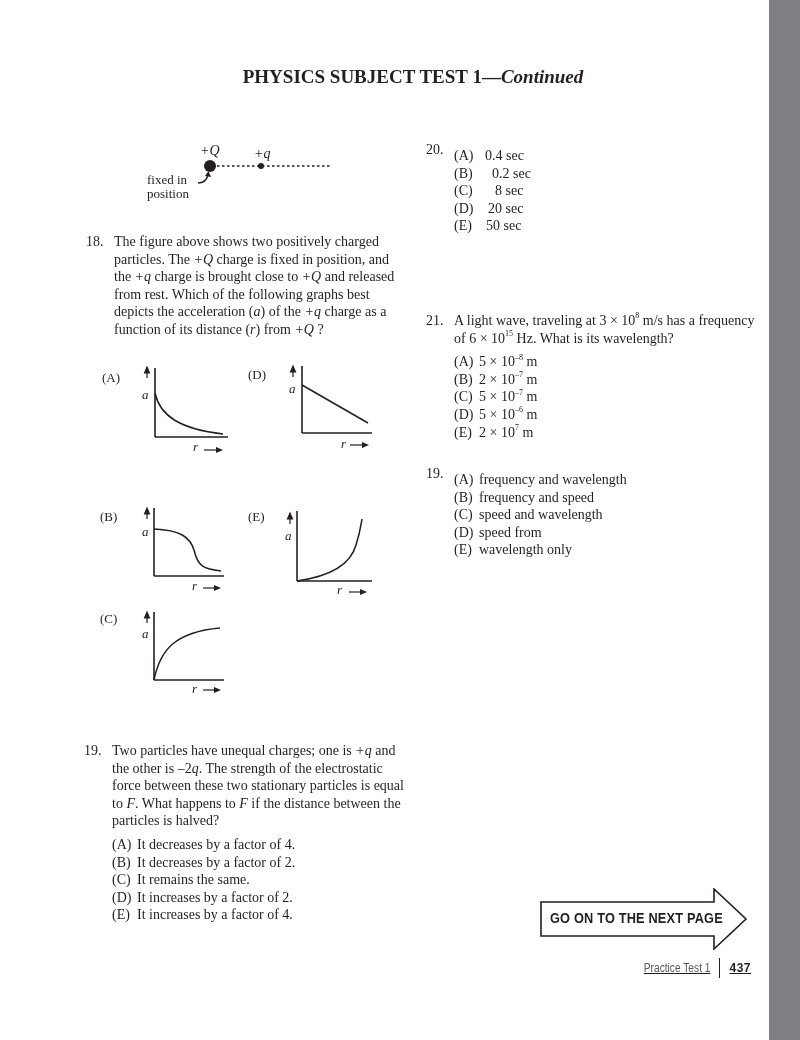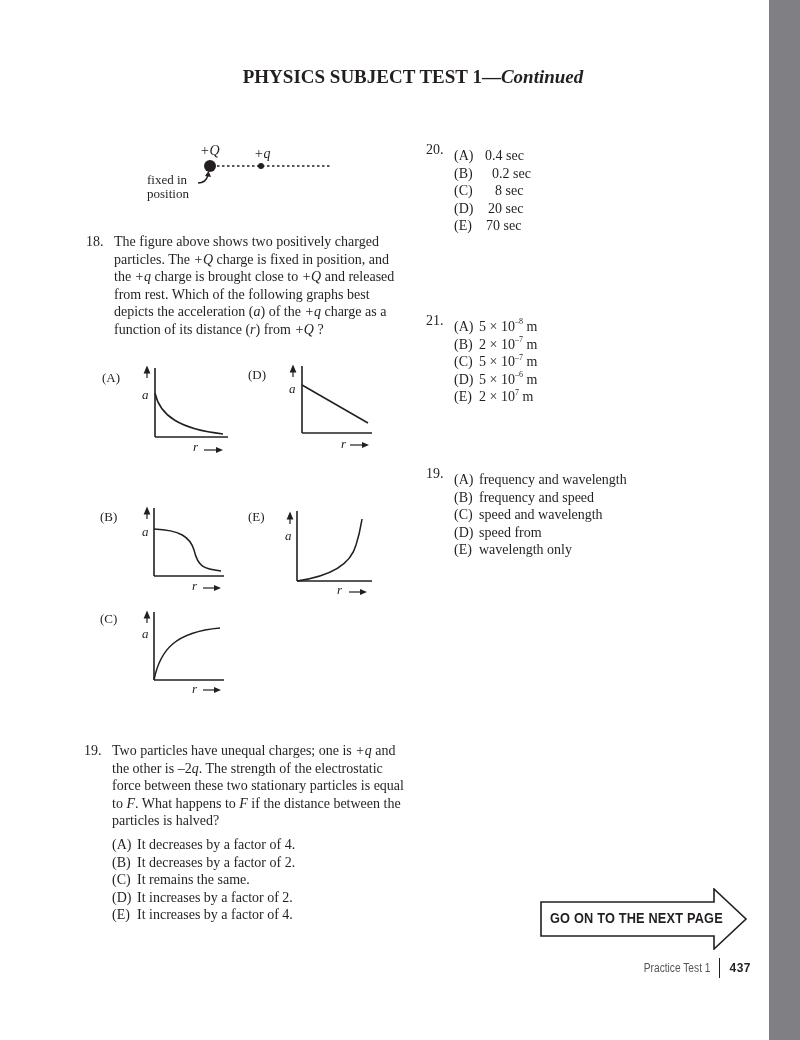--- a/index.html
+++ b/index.html
@@ -18,21 +18,21 @@
   .opts { margin-left:28px; margin-top:6px; }
   .opt { display:flex; }
   .opt .lbl { width:25px; flex:none; }
   .opt.wide .lbl { width:30px; }
   .it { font-style:italic; }
   sup { font-size:8px; line-height:0; position:relative; top:-1px; }
   .graph-label { position:absolute; font-size:13px; }
   .fig-label { position:absolute; font-size:13px; line-height:14px; }
   .next-wrap { position:absolute; left:540px; top:888px; width:210px; height:62px; }
   .next-text { position:absolute; left:10px; top:22px; font-family:"Liberation Sans","DejaVu Sans",sans-serif; font-weight:bold; font-size:14.5px; letter-spacing:0.2px; transform:scaleX(0.88); transform-origin:left center; white-space:nowrap; }
-  .footer { position:absolute; top:958px; right:49px; font-family:"Liberation Sans","DejaVu Sans",sans-serif; font-size:12px; display:flex; align-items:center; }
+  .footer { position:absolute; top:958px; right:49px; font-family:"Liberation Sans","DejaVu Sans",sans-serif; font-size:12px; display:flex; align-items:center;text-decoration:underline; }
   .footer .ft-label { color:#555; transform:scaleX(0.85); transform-origin:right center; }
   .footer .ft-sep { width:1px; height:20px; background:#231f20; margin:0 9px; }
   .footer .ft-page { font-weight:bold; letter-spacing:0.5px; }
 </style>
 </head>
 <body>
 
 <div class="side-bar"></div>
 
 <div class="title"><span>PHYSICS SUBJECT TEST 1</span><span>—</span><i>Continued</i></div>
@@ -169,27 +169,28 @@
     <div class="opt wide">
         <span class="lbl">(C)</span>
         <span style="padding-left:11px;">8 sec</span>
       </div>
     <div class="opt wide">
         <span class="lbl">(D)</span>
         <span style="padding-left:4px;">20 sec</span>
       </div>
     <div class="opt wide">
         <span class="lbl">(E)</span>
-        <span style="padding-left:2px;">70 sec</span>
+        <span style="padding-left:2px;">50 sec</span>
       </div>
   </div>
 </div>
 
 <div class="q" style="left:426px;top:312px;width:330px;">
   <span class="qnum">21.</span>
+  <div class="qtext"><span>A light wave, traveling at 3 × 10</span><sup>8</sup><span> m/s has a frequency of 6 × 10</span><sup>15</sup><span> Hz. What is its wavelength?</span></div>
   <div class="opts">
     <div class="opt">
         <span class="lbl">(A)</span>
         <span><span>5 × 10</span><sup>–8</sup><span> m</span></span>
       </div>
     <div class="opt">
         <span class="lbl">(B)</span>
         <span><span>2 × 10</span><sup>–7</sup><span> m</span></span>
       </div>
     <div class="opt">

